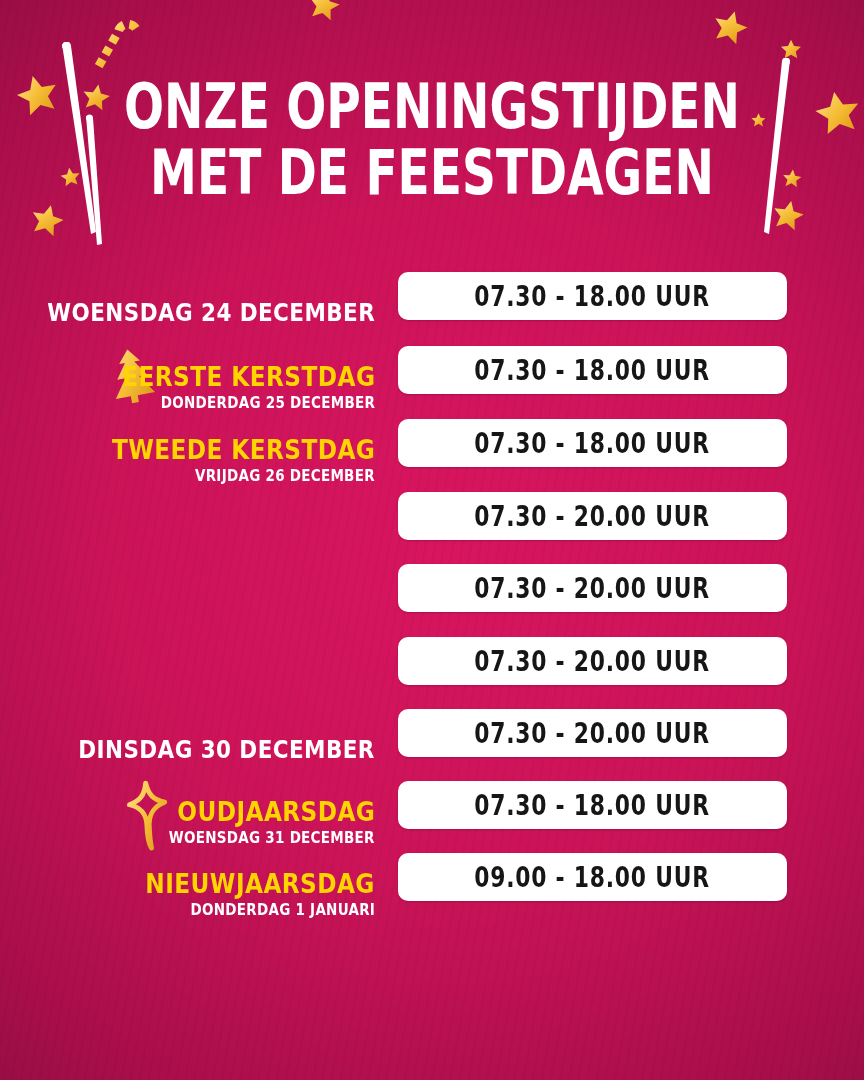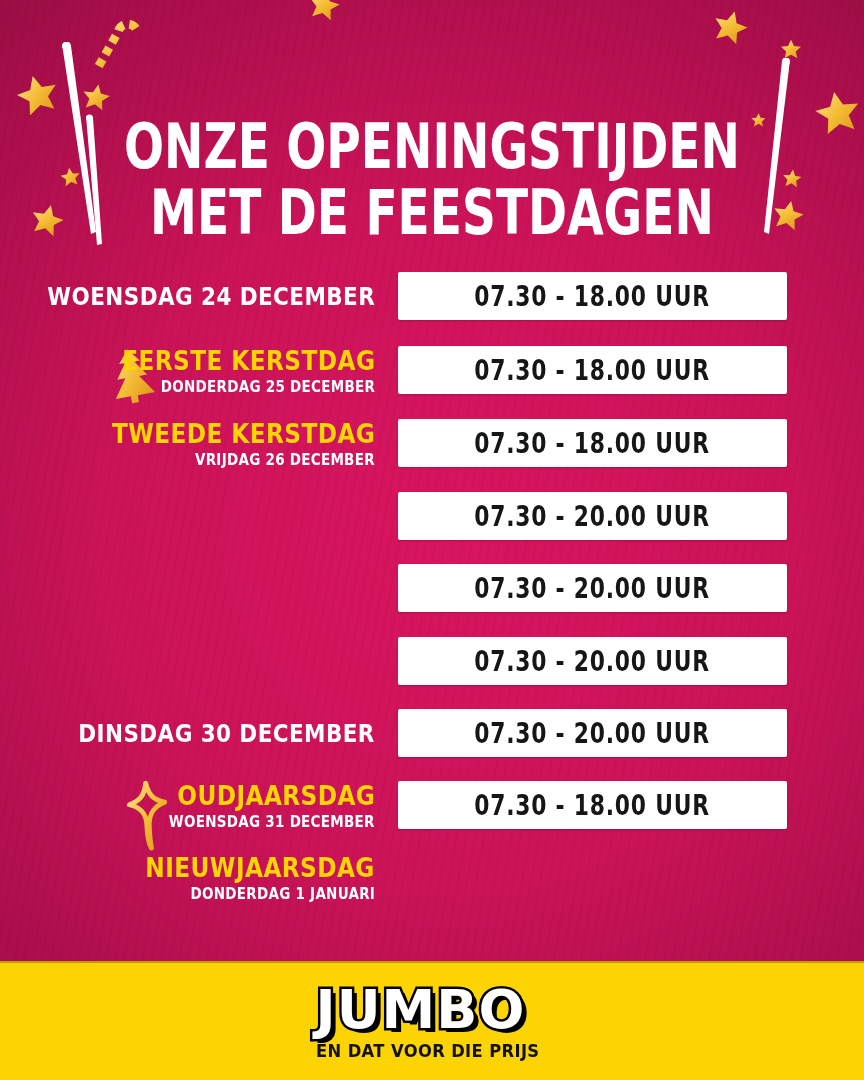--- a/index.html
+++ b/index.html
@@ -8,34 +8,34 @@
     font-family:"DejaVu Sans","Liberation Sans",sans-serif;
     background:
       radial-gradient(ellipse 100% 80% at 52% 50%, #d9155f 0%, #cb1358 40%, #a80e4a 72%, #7a0f38 100%);
   }
   .texture {
     position:absolute; inset:0; pointer-events:none;
     background:repeating-linear-gradient(100deg, rgba(0,0,0,0.04) 0 2px, rgba(255,255,255,0.02) 2px 4px, transparent 4px 9px);
     mix-blend-mode:multiply;
   }
   
-  .title { position:absolute; top:74px; left:0; width:864px; text-align:center; color:#ffffff;margin-top:40px; }
+  .title { position:absolute; top:74px; left:0; width:864px; text-align:center; color:#ffffff; }
   .title-line { display:block; font-size:62px; font-weight:bold; line-height:66px; letter-spacing:0px;
     transform:scaleX(0.76); transform-origin:50% 50%; white-space:nowrap; }
   
   .row  { position:absolute; left:0; width:864px; height:48px; }
-  .label{ position:absolute; left:0; top:0; width:375px; height:48px;
+  .label{ position:absolute; left:0; top:16px; width:375px; height:48px;
           display:flex; flex-direction:column; align-items:flex-end; justify-content:center; }
   .day  { font-size:25px; font-weight:bold; color:#ffffff; white-space:nowrap;
           transform:scaleX(0.86); transform-origin:right center; letter-spacing:0.5px; }
   .day--yellow { color:#ffd400; font-size:27px; }
   .sub  { font-size:15px; font-weight:bold; color:#ffffff; white-space:nowrap; margin-top:2px;
           transform:scaleX(0.9); transform-origin:right center; letter-spacing:0.3px; }
   .timebox { position:absolute; left:398px; top:0; width:389px; height:48px; background:#ffffff;
-          border-radius:2px; display:flex; align-items:center; justify-content:center;
+          border-radius:10px; display:flex; align-items:center; justify-content:center;
           box-shadow:0 1px 2px rgba(60,0,20,0.25); }
   .time { font-size:28px; font-weight:bold; color:#161616; white-space:nowrap; letter-spacing:1px;
           transform:scaleX(0.78); transform-origin:center; }
   .row-icon { position:absolute; }
   
   .deco { position:absolute; pointer-events:none; }
   
   .footer { position:absolute; left:0; bottom:0; width:864px; height:117px; background:#fcd303;
             border-top:2px solid rgba(120,90,0,0.45);
             display:flex; align-items:center; justify-content:center; }
@@ -186,21 +186,18 @@
     <div class="timebox">
       <span class="time">07.30 - 18.00 UUR</span>
     </div>
   </div>
 
   <div class="row" style="top:853px">
     <div class="label">
       <div class="day day--yellow">NIEUWJAARSDAG</div>
       <div class="sub">DONDERDAG 1 JANUARI</div>
     </div>
-  </div>
-
-  <div class="footer">
-    <div class="footer-inner">
-      <div class="logo">JUMBO</div>
-      <div class="tagline">EN DAT VOOR DIE PRIJS</div>
-    </div>
-  </div>
+    <div class="timebox">
+      <span class="time">09.00 - 18.00 UUR</span>
+    </div>
+  </div>
+
 </div>
 
 </body></html>

